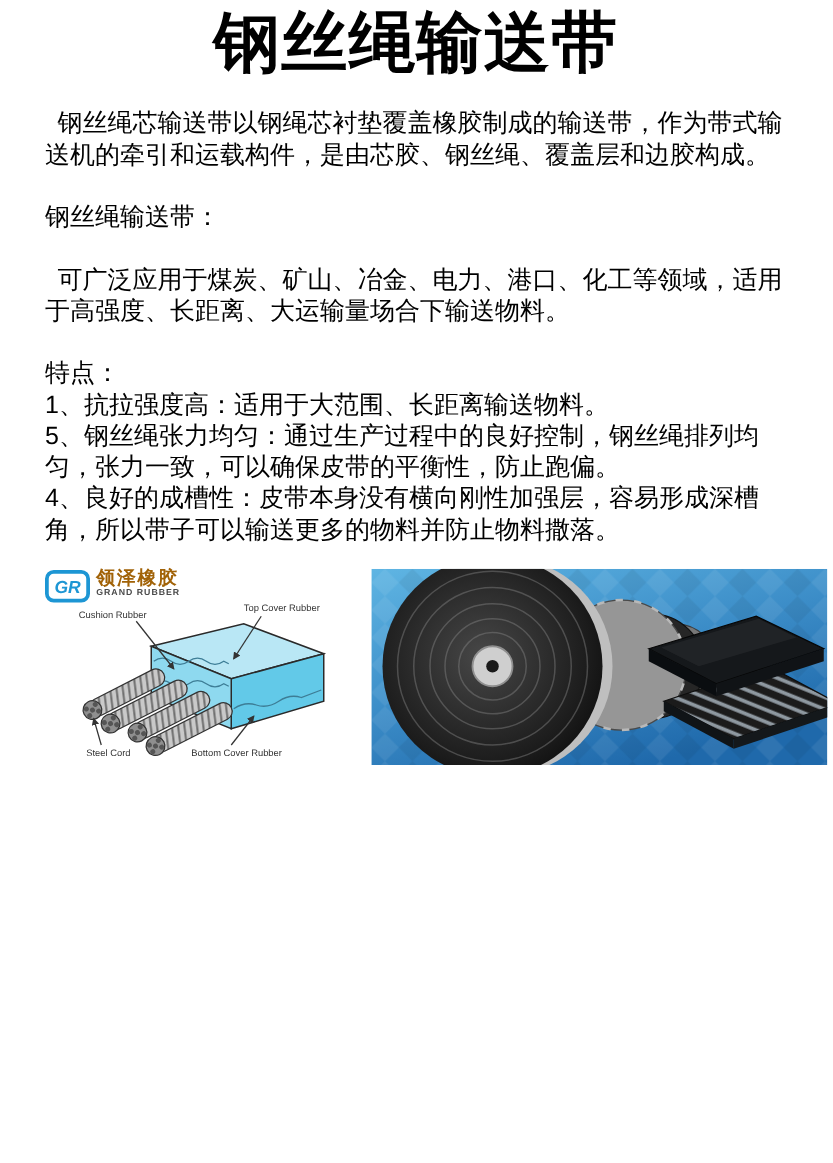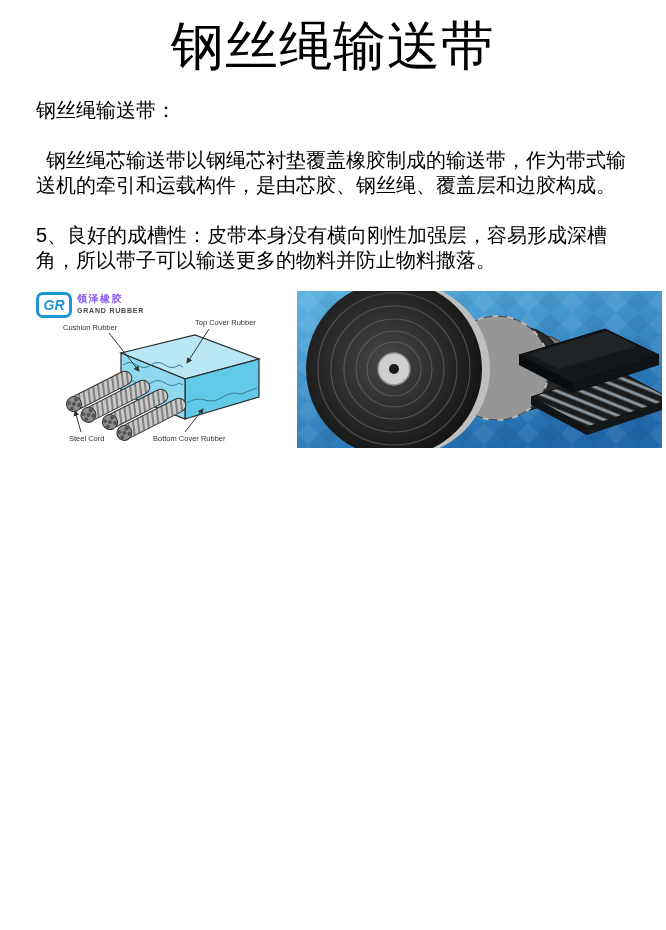--- a/index.html
+++ b/index.html
@@ -5,23 +5,23 @@
   html,body{margin:0;padding:0;}
   body{
     width:666px;height:930px;
     background:#ffffff;
     font-family:"Liberation Sans","DejaVu Sans",sans-serif;
     color:#111;
     overflow:hidden;
   }
   .page{width:666px;height:930px;position:relative;}
   h1.title{
-    margin:12px 0 18px;
+    margin:1px 0 18px;
     font-size:53px;
-    font-weight:400;
+    font-weight:700;
     text-align:center;
     line-height:1.28;
     color:#000;
     letter-spacing:1px;
   }
   .content{
     padding:0 36px;
     font-size:20px;
     line-height:25px;
     color:#000;
@@ -51,39 +51,43 @@
     width:30px;height:20px;
     border:3px solid #1d96d4;
     border-radius:7px;
     color:#1d96d4;
     font-weight:700;
     font-style:italic;
     font-size:14px;
     display:flex;align-items:center;justify-content:center;
     background:#fff;
   }
-  .logo-cn{color:#8b5cf6;font-size:10px;font-weight:700;letter-spacing:1.5px;line-height:14px;}
+  .logo-cn{color:#a16207;font-size:15px;font-weight:700;letter-spacing:1.5px;line-height:14px;}
   .logo-en{color:#4a4a4a;font-size:7px;font-weight:700;letter-spacing:0.8px;line-height:9px;}
   .photo-box{
     flex:1;
     height:157px;
     overflow:hidden;
   }
 </style>
 </head>
 <body>
 
 <div class="page">
 
   <h1 class="title">钢丝绳输送带</h1>
 
   <div class="content">
+    <p class="block indent">钢丝绳芯输送带以钢绳芯衬垫覆盖橡胶制成的输送带，作为带式输送机的牵引和运载构件，是由芯胶、钢丝绳、覆盖层和边胶构成。</p>
     <p class="block">钢丝绳输送带：</p>
-    <p class="block indent">钢丝绳芯输送带以钢绳芯衬垫覆盖橡胶制成的输送带，作为带式输送机的牵引和运载构件，是由芯胶、钢丝绳、覆盖层和边胶构成。</p>
-    <p class="feature">5、良好的成槽性：皮带本身没有横向刚性加强层，容易形成深槽角，所以带子可以输送更多的物料并防止物料撒落。</p>
+    <p class="block indent">可广泛应用于煤炭、矿山、冶金、电力、港口、化工等领域，适用于高强度、长距离、大运输量场合下输送物料。</p>
+    <p>特点：</p>
+    <p class="feature">1、抗拉强度高：适用于大范围、长距离输送物料。</p>
+    <p class="feature">5、钢丝绳张力均匀：通过生产过程中的良好控制，钢丝绳排列均匀，张力一致，可以确保皮带的平衡性，防止跑偏。</p>
+    <p class="feature">4、良好的成槽性：皮带本身没有横向刚性加强层，容易形成深槽角，所以带子可以输送更多的物料并防止物料撒落。</p>
   </div>
 
   <div class="media-row">
 
     <div class="diagram-box">
       <div class="logo">
         <div class="logo-mark">
           <span>GR</span>
         </div>
         <div class="logo-text">

